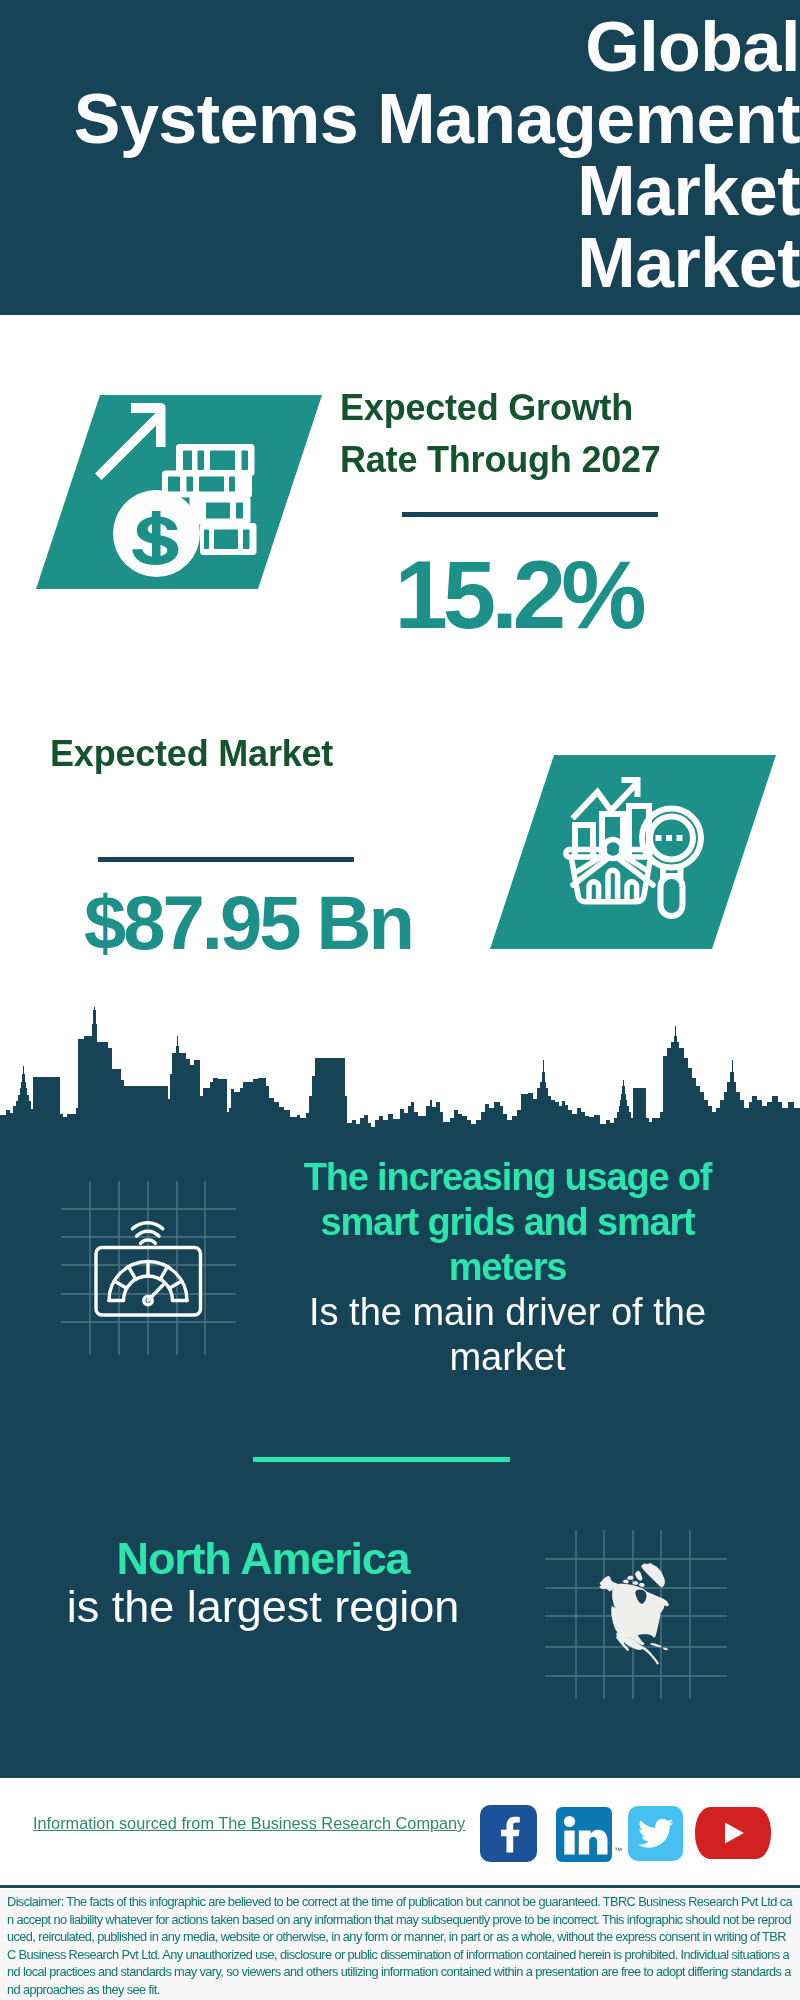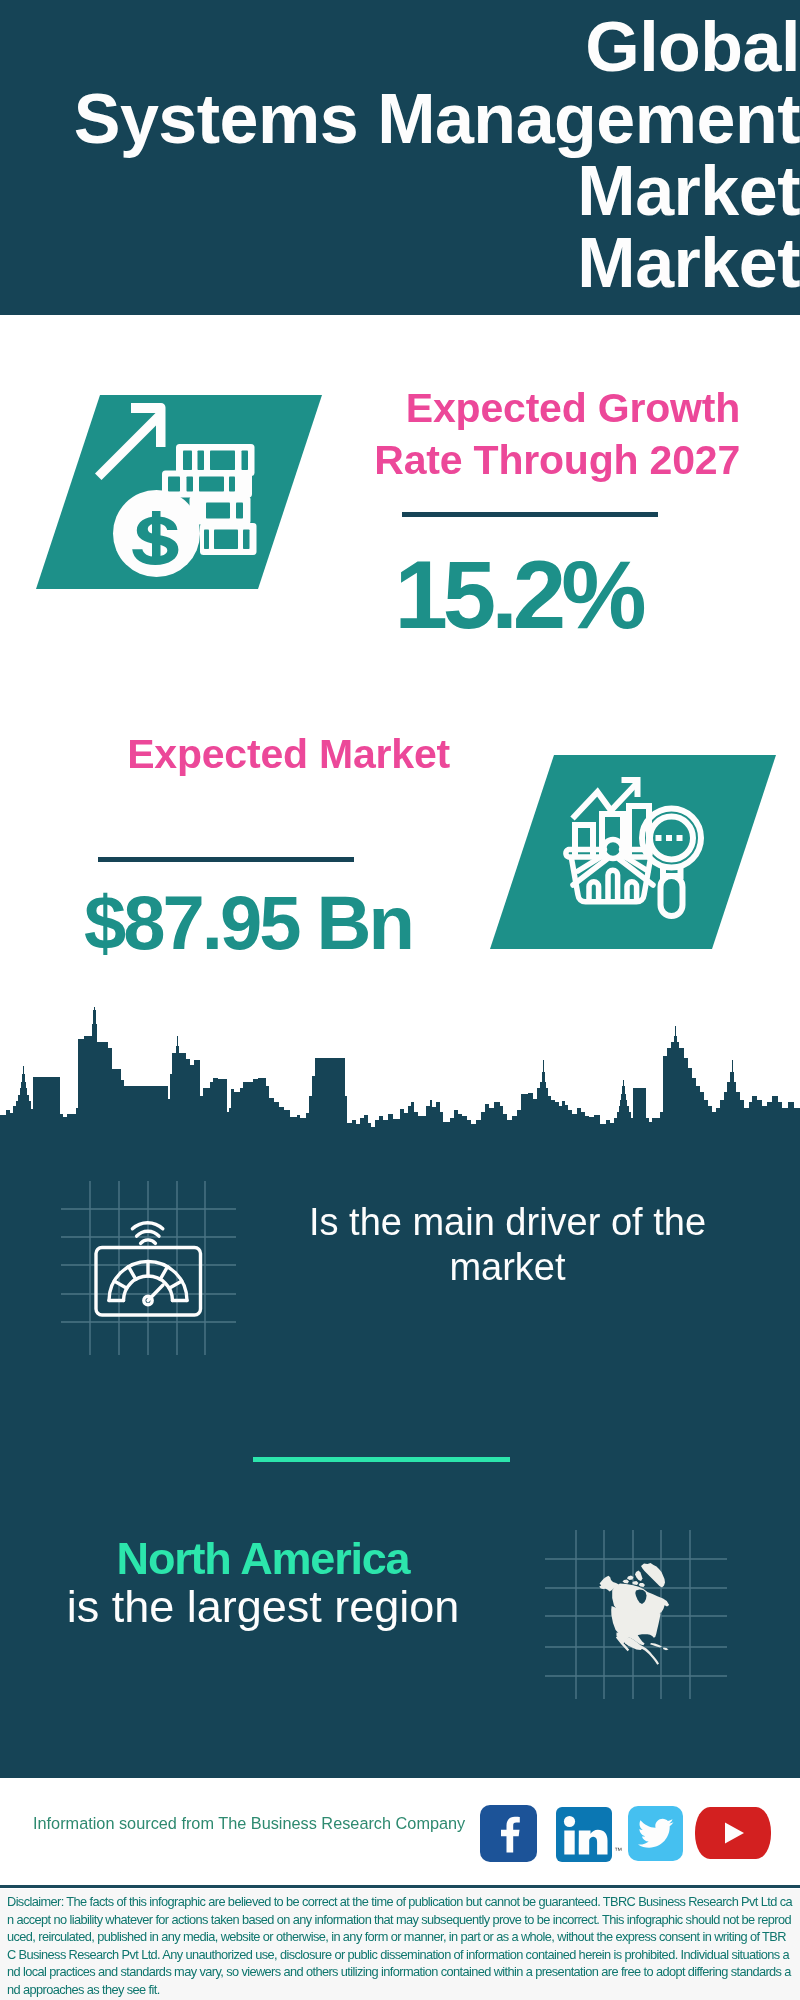--- a/index.html
+++ b/index.html
@@ -7,21 +7,21 @@
   .page{position:relative;width:800px;height:2000px;background:#fff;}
 
   
   .header{position:absolute;left:0;top:0;width:800px;height:315px;background:#164456;}
   .header-title{position:absolute;left:0;top:0;width:800px;text-align:right;color:#fdfdfd;
       font-weight:bold;font-size:70px;line-height:72px;letter-spacing:-0.5px;}
   .header-title div{white-space:nowrap;}
 
   
   .para{position:absolute;background:#1d9089;}
-  .stat-label{position:absolute;color:#ec4899;font-weight:bold;font-size:41px;line-height:52px;letter-spacing:-0.2px;text-align:right;}
+  .stat-label{position:absolute;color:#14532d;font-weight:bold;font-size:36px;line-height:52px;letter-spacing:-0.2px;text-align:left;}
   .stat-rule{position:absolute;background:#164456;height:4px;}
   .stat-value{position:absolute;color:#1d9089;font-weight:bold;text-align:center;}
   .val-growth{font-size:96px;line-height:100px;letter-spacing:-5px;}
   .val-market{font-size:76px;line-height:80px;letter-spacing:-3px;}
 
   
   .lower{position:absolute;left:0;top:1146px;width:800px;height:632px;background:#164456;}
   .skyline{position:absolute;left:0;top:996px;width:800px;height:150px;}
   .driver-text{position:absolute;text-align:center;font-size:38px;line-height:45px;color:#fdfdfd;}
   .region-text{position:absolute;text-align:center;font-size:45px;line-height:48px;color:#fdfdfd;}
@@ -181,21 +181,21 @@
   <path d="M126.8,1288.2 L114.2,1281.0"></path>
   <path d="M135.8,1279.3 L128.5,1266.7"></path>
   <path d="M148.0,1276.0 L148.0,1261.5"></path>
   <path d="M160.2,1279.3 L167.5,1266.7"></path>
   <path d="M169.2,1288.2 L181.8,1281.0"></path>
   <path d="M148,1300.5 L163,1285"></path>
   <circle cx="148" cy="1300.5" r="4.2"></circle>
 </g>
 </svg>
 
-  <div class="driver-text" id="driver" style="left:292px;top:1155px;width:431px;"><br><div>Is the main driver of the</div><div>market</div></div>
+  <div class="driver-text" id="driver" style="left:292px;top:1155px;width:431px;"><span class="accent">The increasing usage of smart grids and smart meters</span><br><div>Is the main driver of the</div><div>market</div></div>
   <div class="mid-rule" style="left:253px;top:1457px;width:257px;height:5px;"></div>
   <svg width="200" height="190" viewBox="535 1520 200 190" style="display:block;position:absolute;left:535px;top:1520px">
       <g stroke="#4d7686" stroke-width="1.4" fill="none">
         <line x1="576" y1="1530" x2="576" y2="1699"></line>
         <line x1="604" y1="1530" x2="604" y2="1699"></line>
         <line x1="633" y1="1530" x2="633" y2="1699"></line>
         <line x1="661" y1="1530" x2="661" y2="1699"></line>
         <line x1="690" y1="1530" x2="690" y2="1699"></line>
         <line x1="545" y1="1559" x2="727" y2="1559"></line>
         <line x1="545" y1="1588" x2="727" y2="1588"></line>
@@ -221,21 +221,21 @@
         <path d="M 43.0,26.0 L 46.0,26.0 L 48.0,28.0 L 46.5,30.0 L 43.5,29.5 L 41.5,28.0 Z"></path>
         <path d="M 54.0,86.0 L 58.0,86.5 L 62.0,88.0 L 65.0,89.5 L 63.0,90.5 L 59.5,89.5 L 56.0,88.2 L 53.0,87.3 Z"></path>
         <path d="M 66.5,90.5 L 69.5,91.0 L 71.5,92.5 L 69.0,93.2 L 66.0,92.0 Z"></path>
       </g>
       <path d="M 39.0,33.5 L 42.5,32.5 L 46.0,33.0 L 48.5,35.0 L 49.5,38.5 L 49.0,42.0 L 47.5,45.0 L 45.0,47.0 L 42.5,45.5 L 40.5,42.5 L 39.0,39.0 L 38.3,36.0 Z" fill="#164456"></path>
     </svg>
 
   <div class="region-text" id="region" style="left:38px;top:1535px;width:450px;"><span class="accent">North America</span><br><div>is the largest region</div></div>
 
   <div class="footer"></div>
-  <div class="src-text" id="src" style="left:33px;top:1813px;width:470px;">
+  <div class="src-text" id="src" style="left:33px;top:1813px;width:470px;text-decoration:underline;">
       <div>Information sourced from The Business Research Company</div>
     </div>
 
   <div class="social-row">
     <a class="social fb" style="left:480px;top:1805px;width:57px;height:57px;">
       <svg viewBox="0 0 57 57" width="57" height="57">
           <path fill="#fdfdfd" d="M33.2,47.5 V31.2 h5.5 l0.8,-6.4 h-6.3 v-4.1 c0,-1.85 0.5,-3.1 3.2,-3.1 h3.4 v-5.7 c-0.6,-0.08 -2.6,-0.26 -5,-0.26 c-4.9,0 -8.3,3.0 -8.3,8.6 v4.6 h-5.5 v6.4 h5.5 v16.3 z"></path>
         </svg>
     </a>
     <a class="social li" style="left:556px;top:1807px;width:56px;height:55px;">

